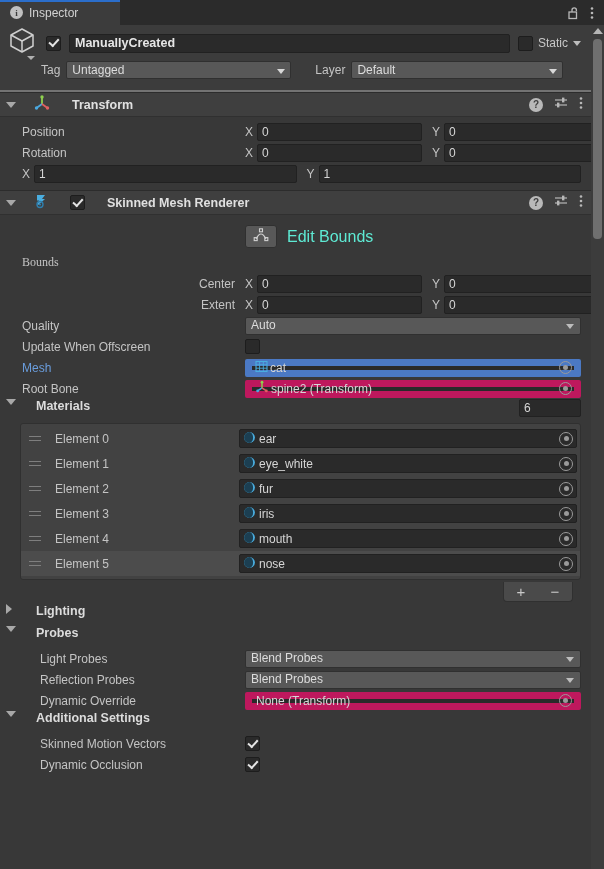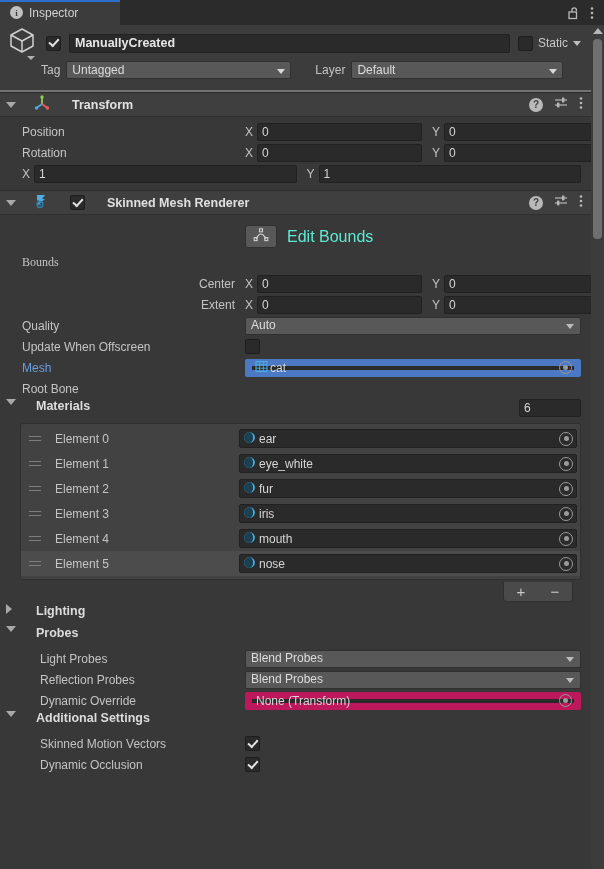--- a/index.html
+++ b/index.html
@@ -470,20 +470,34 @@
               <line x1="1" y1="8.2" x2="12" y2="8.2" stroke="#4aaee0" stroke-width="0.9"></line>
             </svg>
           </span>
           <span class="otext">cat</span>
           <span class="picker"></span>
         </div>
       </div>
 
       <div class="row">
         <span class="rlabel">Root Bone</span>
+        <div class="objfield">
+          <span>
+            <svg width="14" height="14" viewBox="0 0 16 16">
+              <line x1="8" y1="9" x2="8" y2="2.5" stroke="#8fd14f" stroke-width="1.7"></line>
+              <circle cx="8" cy="2.5" r="1.6" fill="#8fd14f"></circle>
+              <line x1="8" y1="9" x2="3" y2="12.5" stroke="#4aa8e0" stroke-width="1.7"></line>
+              <circle cx="3" cy="12.5" r="1.6" fill="#4aa8e0"></circle>
+              <line x1="8" y1="9" x2="13" y2="12.5" stroke="#e06060" stroke-width="1.7"></line>
+              <circle cx="13" cy="12.5" r="1.6" fill="#e06060"></circle>
+            </svg>
+          </span>
+          <span class="otext">spine2 (Transform)</span>
+          <span class="picker"></span>
+        </div>
       </div>
 
       <div class="sub-header">
         <span class="foldout"></span>
         <span class="sub-title">Materials</span>
         <input class="size-field" value="6" style="">
       </div>
 
       <div class="matlist">
         <div class="matrow">

